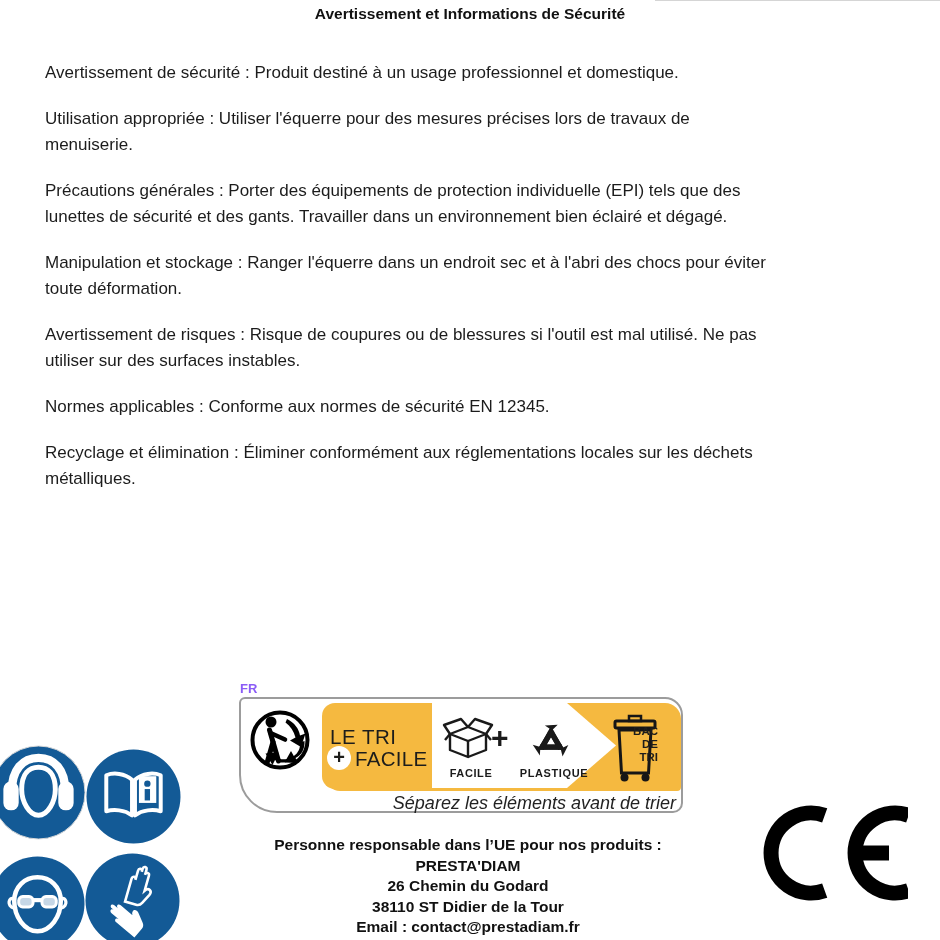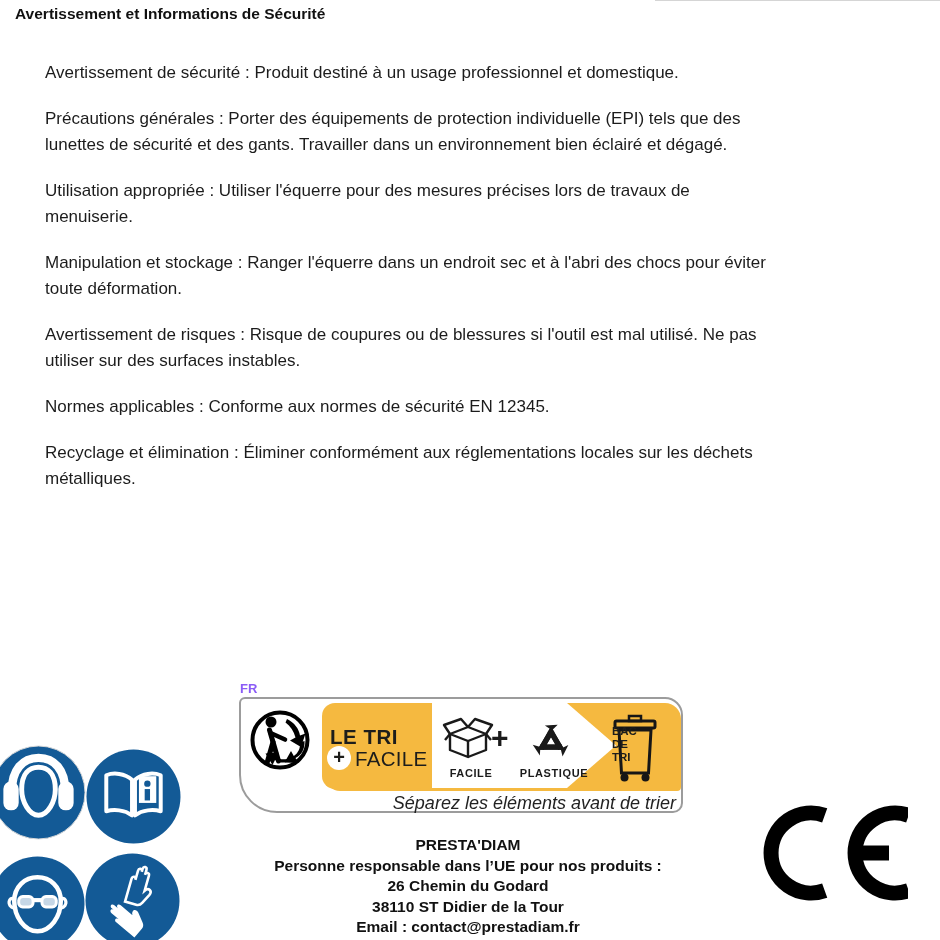--- a/index.html
+++ b/index.html
@@ -4,22 +4,22 @@
 <style>
   * { margin:0; padding:0; box-sizing:border-box; }
   html,body { background:#fff; }
   .page {
     position:relative; width:940px; height:940px; overflow:hidden;
     background:#ffffff; font-family:"Liberation Sans", sans-serif; color:#1c1c1c;
   }
   .hairline-tr { position:absolute; left:655px; top:0; width:285px; height:1px; background:#d5d5d5; }
 
   .doc-title {
-    position:absolute; left:0; top:5px; width:940px; text-align:left;
-    font-size:15.5px; font-weight:bold; color:#111;padding-left:15px;
+    position:absolute; left:0; top:5px; width:940px; text-align:center;
+    font-size:15.5px; font-weight:bold; color:#111;
   }
   .textblock { position:absolute; left:45px; top:60px; }
   .para { margin-bottom:20px; }
   .para .line { font-size:17px; line-height:26px; white-space:nowrap; color:#1c1c1c; }
 
   
   .fr-tag { position:absolute; left:240px; top:681px; font-size:13px; font-weight:bold; color:#8b5cf6; }
   .tri-label {
     position:absolute; left:239px; top:697px; width:444px; height:116px;
     border:2px solid #9c9c9c; border-radius:6px 18px 10px 38px; background:#fff;
@@ -29,30 +29,30 @@
     background:#f5b940; border-radius:14px 16px 4px 14px;
   }
   .tri-band-cutout {
     position:absolute; left:106px; top:0; width:190px; height:85px; background:#fff;
     clip-path: polygon(0 0, 135px 0, 184px 42.5px, 135px 85px, 0 85px);
   }
   .tri-logoBox {
     position:absolute; left:81px; top:4px; width:107px; height:86px;
     background:#f5b940; border-radius:13px;
   }
-  .letri { position:absolute; left:8px; top:22px; font-size:20.5px; font-weight:bold; color:#1d1d1b; letter-spacing:.5px; }
+  .letri { position:absolute; left:8px; top:22px; font-size:20.5px; font-weight:normal; color:#1d1d1b; letter-spacing:.5px; }
   .plus-circle {
     position:absolute; left:5px; top:43px; width:24px; height:24px; border-radius:50%;
     background:#fff; text-align:center; font-size:20px; font-weight:bold; color:#1d1d1b; line-height:23px;
   }
   .facile { position:absolute; left:33px; top:44px; font-size:20.5px; font-weight:normal; color:#1d1d1b; letter-spacing:.3px; }
 
   .mat-label { position:absolute; font-size:11px; font-weight:bold; color:#1b1b1b; letter-spacing:.6px; text-align:center; }
   .mat-plus { position:absolute; left:250px; top:22px; font-size:30px; font-weight:bold; color:#1b1b1b; }
-  .bin-text { position:absolute; left:371px; top:26px; width:46px; text-align:left;
+  .bin-text { position:absolute; left:371px; top:26px; width:46px; text-align:right;
               font-size:11.5px; line-height:13px; font-weight:bold; color:#1d1d1b; }
   .tagline { position:absolute; right:5px; top:94px; font-size:18px; font-style:italic; color:#222; }
 
   
   .address { position:absolute; left:233px; top:835px; width:470px; text-align:center;
              font-size:15.5px; font-weight:bold; line-height:20.5px; color:#111; }
   .picto { position:absolute; width:95px; height:95px; }
   .ce-mark { position:absolute; left:758px; top:800px; }
   svg { display:block; }
 </style>
@@ -63,26 +63,26 @@
 
   <div class="hairline-tr"></div>
 
   <div class="doc-title">Avertissement et Informations de Sécurité</div>
 
   <div class="textblock">
     <div class="para">
       <div class="line">Avertissement de sécurité : Produit destiné à un usage professionnel et domestique.</div>
     </div>
     <div class="para">
+      <div class="line">Utilisation appropriée : Utiliser l'équerre pour des mesures précises lors de travaux de</div>
+      <div class="line">menuiserie.</div>
+    </div>
+    <div class="para">
       <div class="line">Précautions générales : Porter des équipements de protection individuelle (EPI) tels que des</div>
       <div class="line">lunettes de sécurité et des gants. Travailler dans un environnement bien éclairé et dégagé.</div>
-    </div>
-    <div class="para">
-      <div class="line">Utilisation appropriée : Utiliser l'équerre pour des mesures précises lors de travaux de</div>
-      <div class="line">menuiserie.</div>
     </div>
     <div class="para">
       <div class="line">Manipulation et stockage : Ranger l'équerre dans un endroit sec et à l'abri des chocs pour éviter</div>
       <div class="line">toute déformation.</div>
     </div>
     <div class="para">
       <div class="line">Avertissement de risques : Risque de coupures ou de blessures si l'outil est mal utilisé. Ne pas</div>
       <div class="line">utiliser sur des surfaces instables.</div>
     </div>
     <div class="para">
@@ -164,22 +164,22 @@
     <div class="bin-text">
       <div>BAC</div>
       <div>DE</div>
       <div>TRI</div>
     </div>
 
     <div class="tagline">Séparez les éléments avant de trier</div>
   </div>
 
   <div class="address">
+    <div>Personne responsable dans l’UE pour nos produits :</div>
     <div>PRESTA'DIAM</div>
-    <div>Personne responsable dans l’UE pour nos produits :</div>
     <div>26 Chemin du Godard</div>
     <div>38110 ST Didier de la Tour</div>
     <div>Email : contact@prestadiam.fr</div>
   </div>
 
   <svg class="picto" style="left:-9px;top:745px" viewBox="0 0 96 96">
     <circle cx="48" cy="48" r="47" fill="#135a96" stroke="#d9d9d9" stroke-width="1"></circle>
     <path d="M21 47 C21 25 32 13 48 13 C64 13 75 25 75 47" fill="none" stroke="#fff" stroke-width="8.5"></path>
     <path d="M31 45 C31 29 38.5 22.5 48 22.5 C57.5 22.5 65 29 65 45 C65 57 57.5 71 48 71 C38.5 71 31 57 31 45 Z" fill="none" stroke="#fff" stroke-width="5"></path>
     <rect x="12.5" y="37" width="15.5" height="29" rx="7.5" fill="#fff"></rect>

